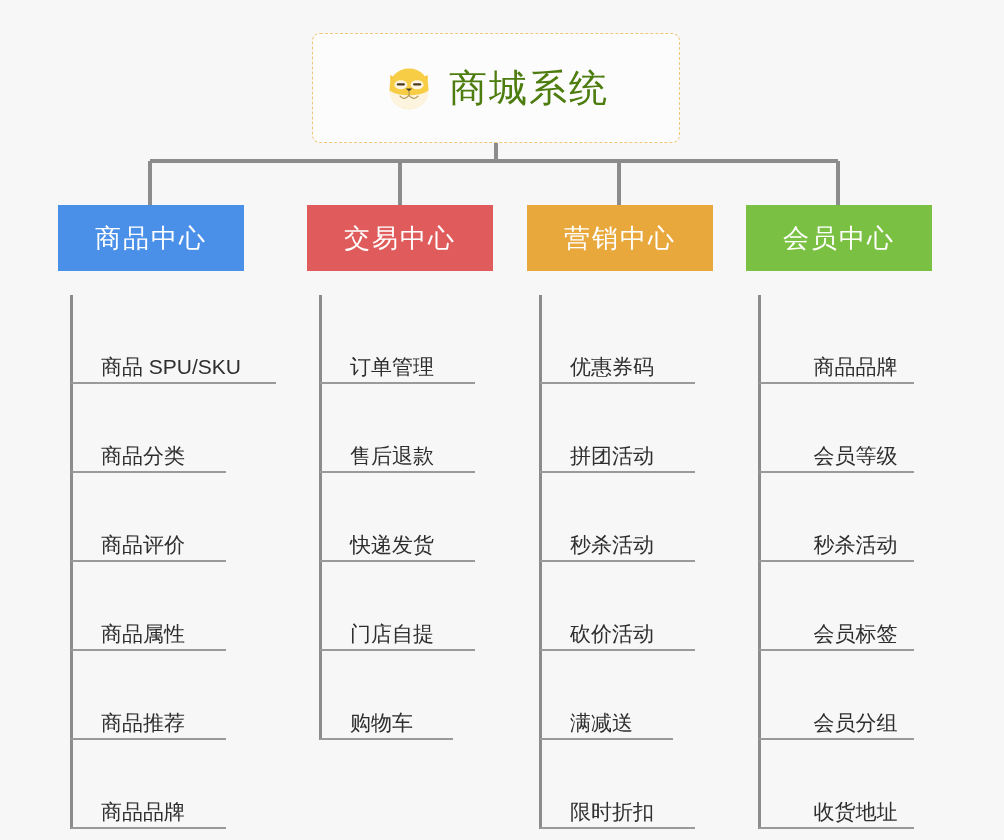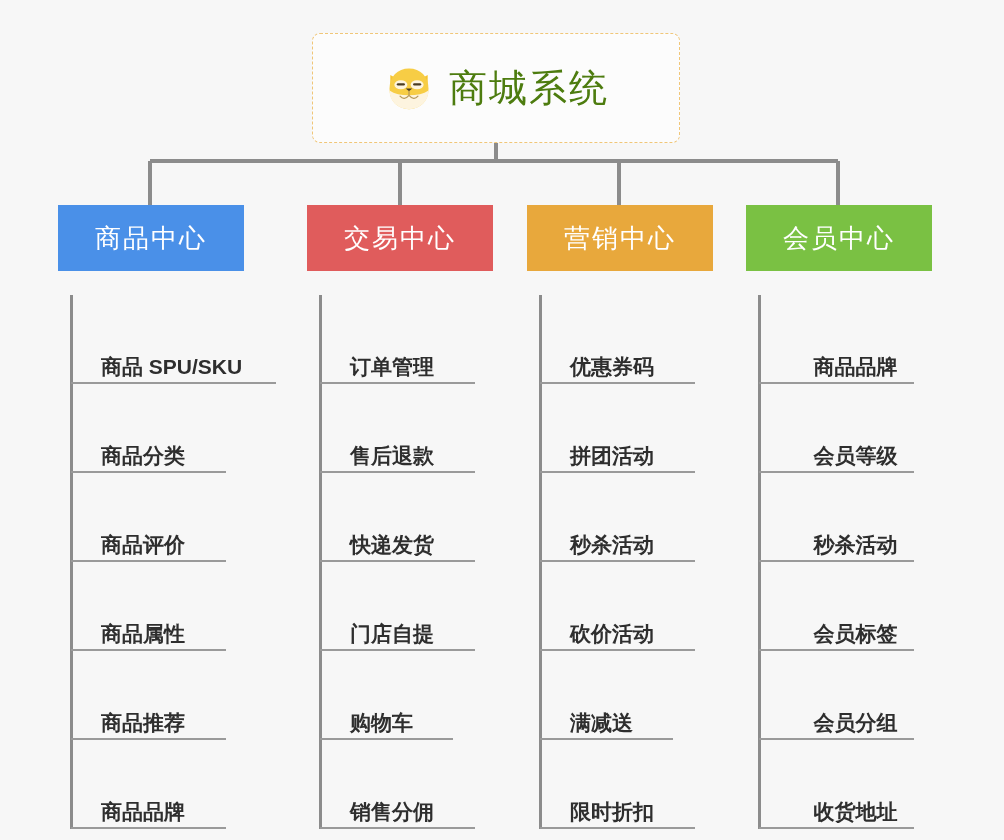--- a/index.html
+++ b/index.html
@@ -66,21 +66,20 @@
     align-items: center;
     justify-content: center;
     color: #ffffff;
     font-size: 26px;
     letter-spacing: 2px;
     white-space: nowrap;
   }
   .leaves {
     position: relative;
     margin-top: 24px;
-    font-weight: bold;
   }
   .spine {
     position: absolute;
     left: 12px;
     top: 0;
     bottom: 0;
     width: 3px;
     background: #8c8c8c;
   }
   .leaf {
@@ -228,26 +227,20 @@
           <span class="leaf-label">门店自提</span>
           <div class="leaf-rule" style="width:155px;"></div>
         </div>
       </div>
       <div class="leaf">
         <div class="leaf-inner">
           <span class="leaf-label">购物车</span>
           <div class="leaf-rule" style="width:133px;"></div>
         </div>
       </div>
-      <div class="leaf">
-        <div class="leaf-inner">
-          <span class="leaf-label">销售分佣</span>
-          <div class="leaf-rule" style="width:155px;"></div>
-        </div>
-      </div>
     </div>
   </div>
 
   <div class="column" style="left:527px;width:186px;">
     <div class="cat-box" style="background:#e8a83c;">
       <span>营销中心</span>
     </div>
     <div class="leaves">
       <div class="spine"></div>
       <div class="leaf">

